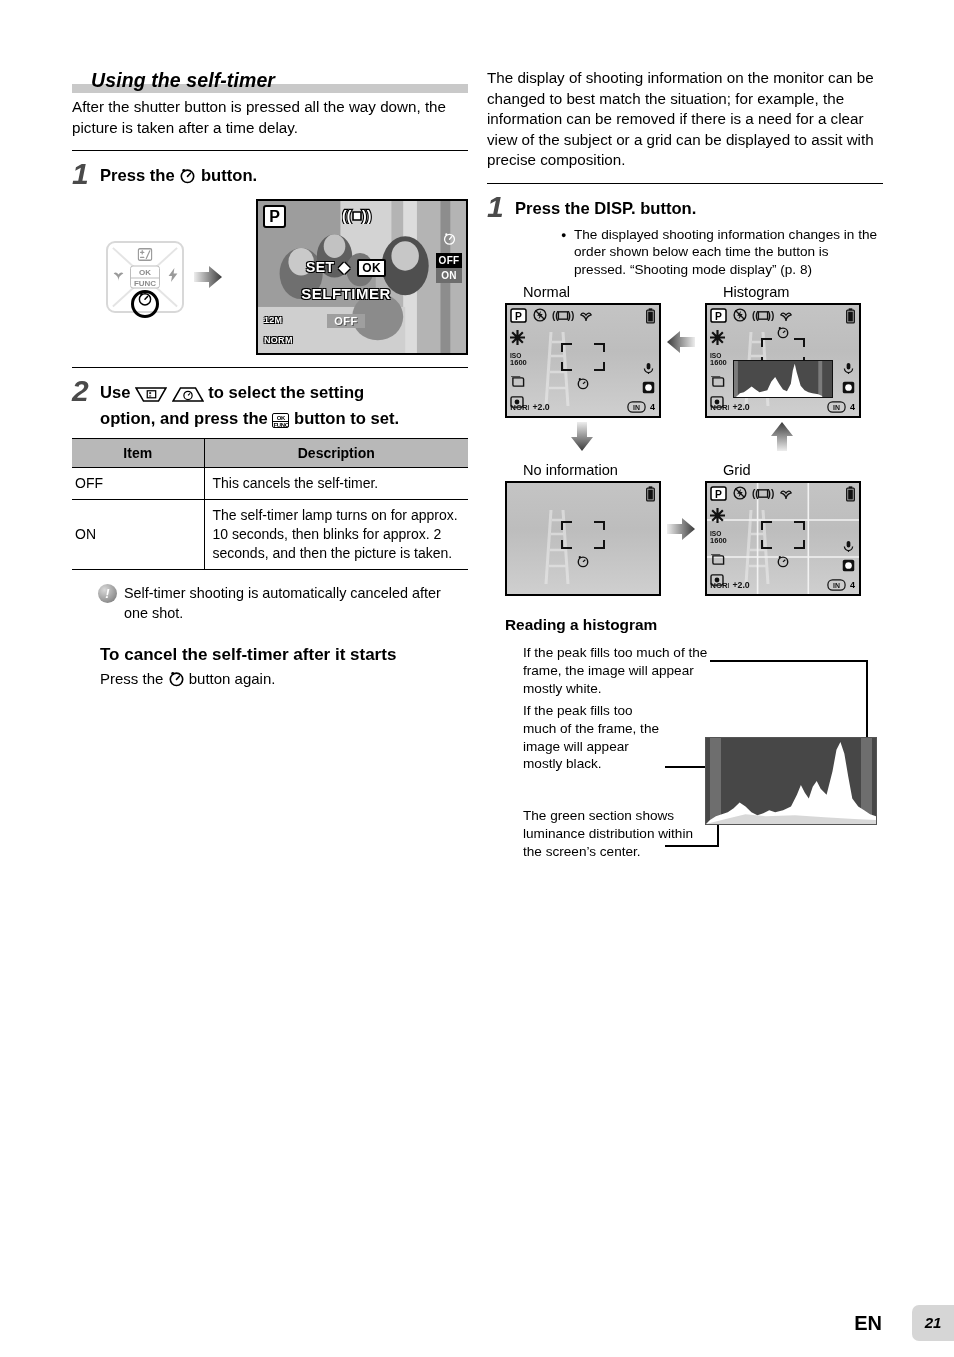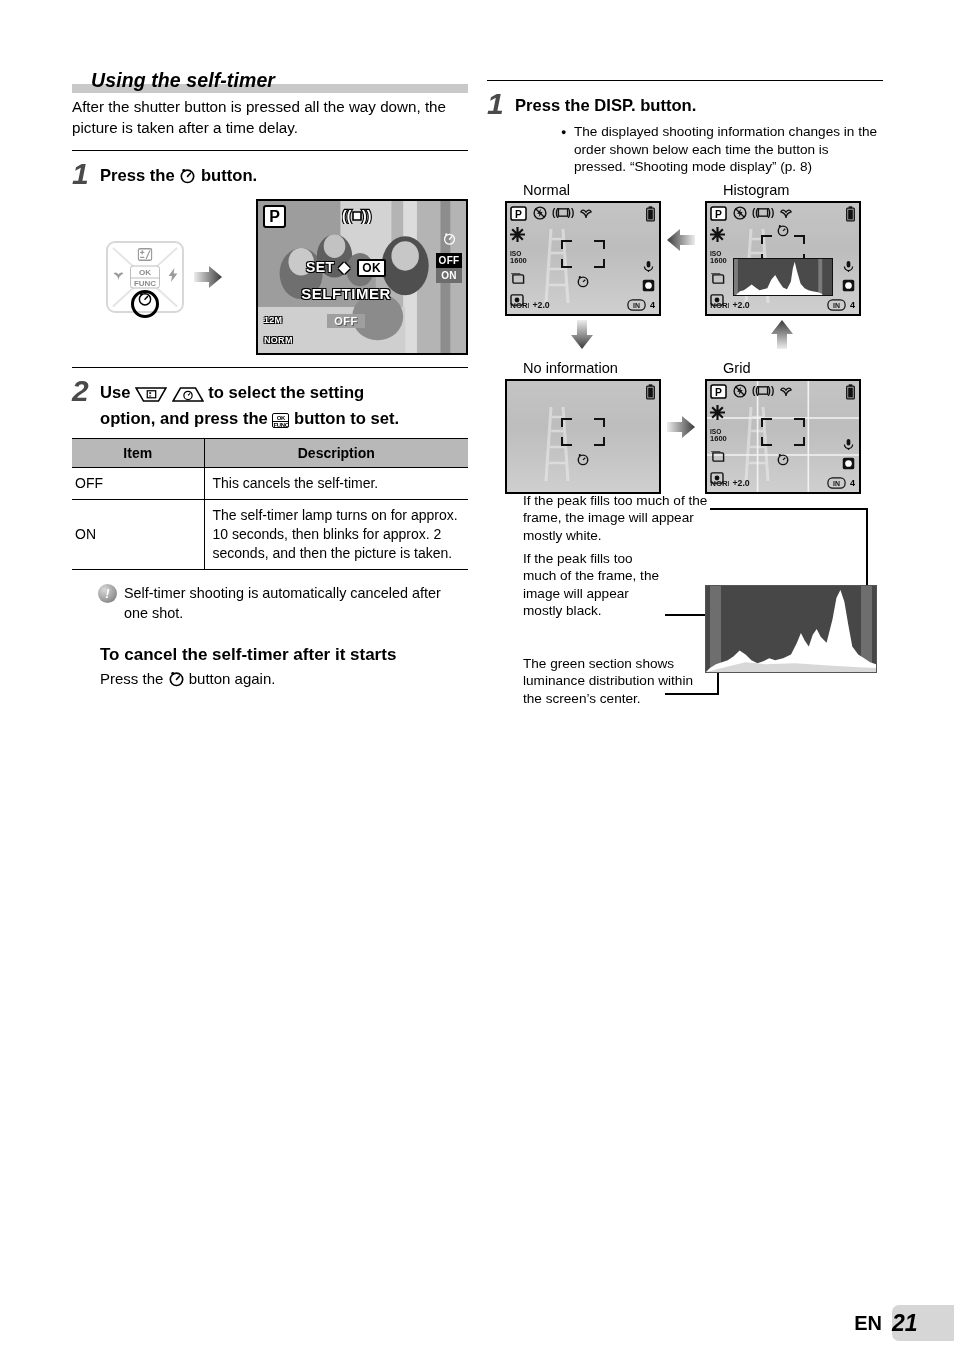--- a/index.html
+++ b/index.html
@@ -202,24 +202,24 @@
   }
   .rh-band { position:absolute; top:0; bottom:0; width:11px; background:#6e6e6e; }
   .rh-line { position:absolute; background:#000; }
 
   
   .footer { position:absolute; left:0; right:0; bottom:20px; height:34px; }
   .footer .en {
     position:absolute; right:72px; bottom:2px; font-size:20px; font-weight:bold;
   }
   .footer .pg {
-    position:absolute; right:0px; bottom:-4px; width:62px; height:36px;
+    position:absolute; right:0px; bottom:-4px; width:42px; height:36px;
     background:#d6d6d6; border-radius:7px 0 0 7px;
-    font-size:23px; font-weight:bold; font-style:italic;
-    line-height:36px; text-align:left;
+    font-size:15px; font-weight:bold; font-style:italic;
+    line-height:36px; text-align:center;
   }
 </style>
 </head>
 <body>
 
 <div class="page">
 
   <div class="col-left">
 
     <div class="sec-head">
@@ -413,20 +413,21 @@
             <circle cx="5.6" cy="4.1" r="1.7" fill="#000"></circle>
           </svg>
       </span>
       <span>button again.</span>
     </div>
   </div>
 
   <div class="col-right">
 
 
+    <p class="para">The display of shooting information on the monitor can be changed to best match the situation; for example, the information can be removed if there is a need for a clear view of the subject or a grid can be displayed to assit with precise composition.</p>
 
     <hr class="hr-thin">
 
     <div class="step">
       <div class="num">1</div>
       <div class="stxt">Press the DISP. button.</div>
     </div>
 
     <ul class="sub-bullets">
       <li>The displayed shooting information changes in the order shown below each time the button is pressed. “Shooting mode display” (p. 8)</li>
@@ -784,20 +785,21 @@
         <defs>
             <linearGradient id="ga5" x1="0" y1="0" x2="1" y2="0">
               <stop offset="0" stop-color="#ededed"></stop>
               <stop offset="1" stop-color="#3a3a3a"></stop>
             </linearGradient>
           </defs>
         <path d="M0 8 H15 V2 L28 13 L15 24 V18 H0 Z" fill="url(#ga5)"></path>
       </svg>
     </div>
 
+    <div class="rh-title">Reading a histogram</div>
 
     <div class="rh-wrap">
       <div class="rh-txt" style="left:18px; top:0; width:190px;">If the peak fills too much of the frame, the image will appear mostly white.</div>
       <div class="rh-txt" style="left:18px; top:58px; width:140px;">If the peak fills too much of the frame, the image will appear mostly black.</div>
       <div class="rh-txt" style="left:18px; top:163px; width:185px;">The green section shows luminance distribution within the screen’s center.</div>
 
       <div class="rh-line" style="left:205px; top:16px; width:158px; height:2px;"></div>
       <div class="rh-line" style="left:361px; top:16px; width:2px; height:78px;"></div>
       <div class="rh-line" style="left:160px; top:122px; width:48px; height:2px;"></div>
       <div class="rh-line" style="left:212px; top:181px; width:2px; height:22px;"></div>

